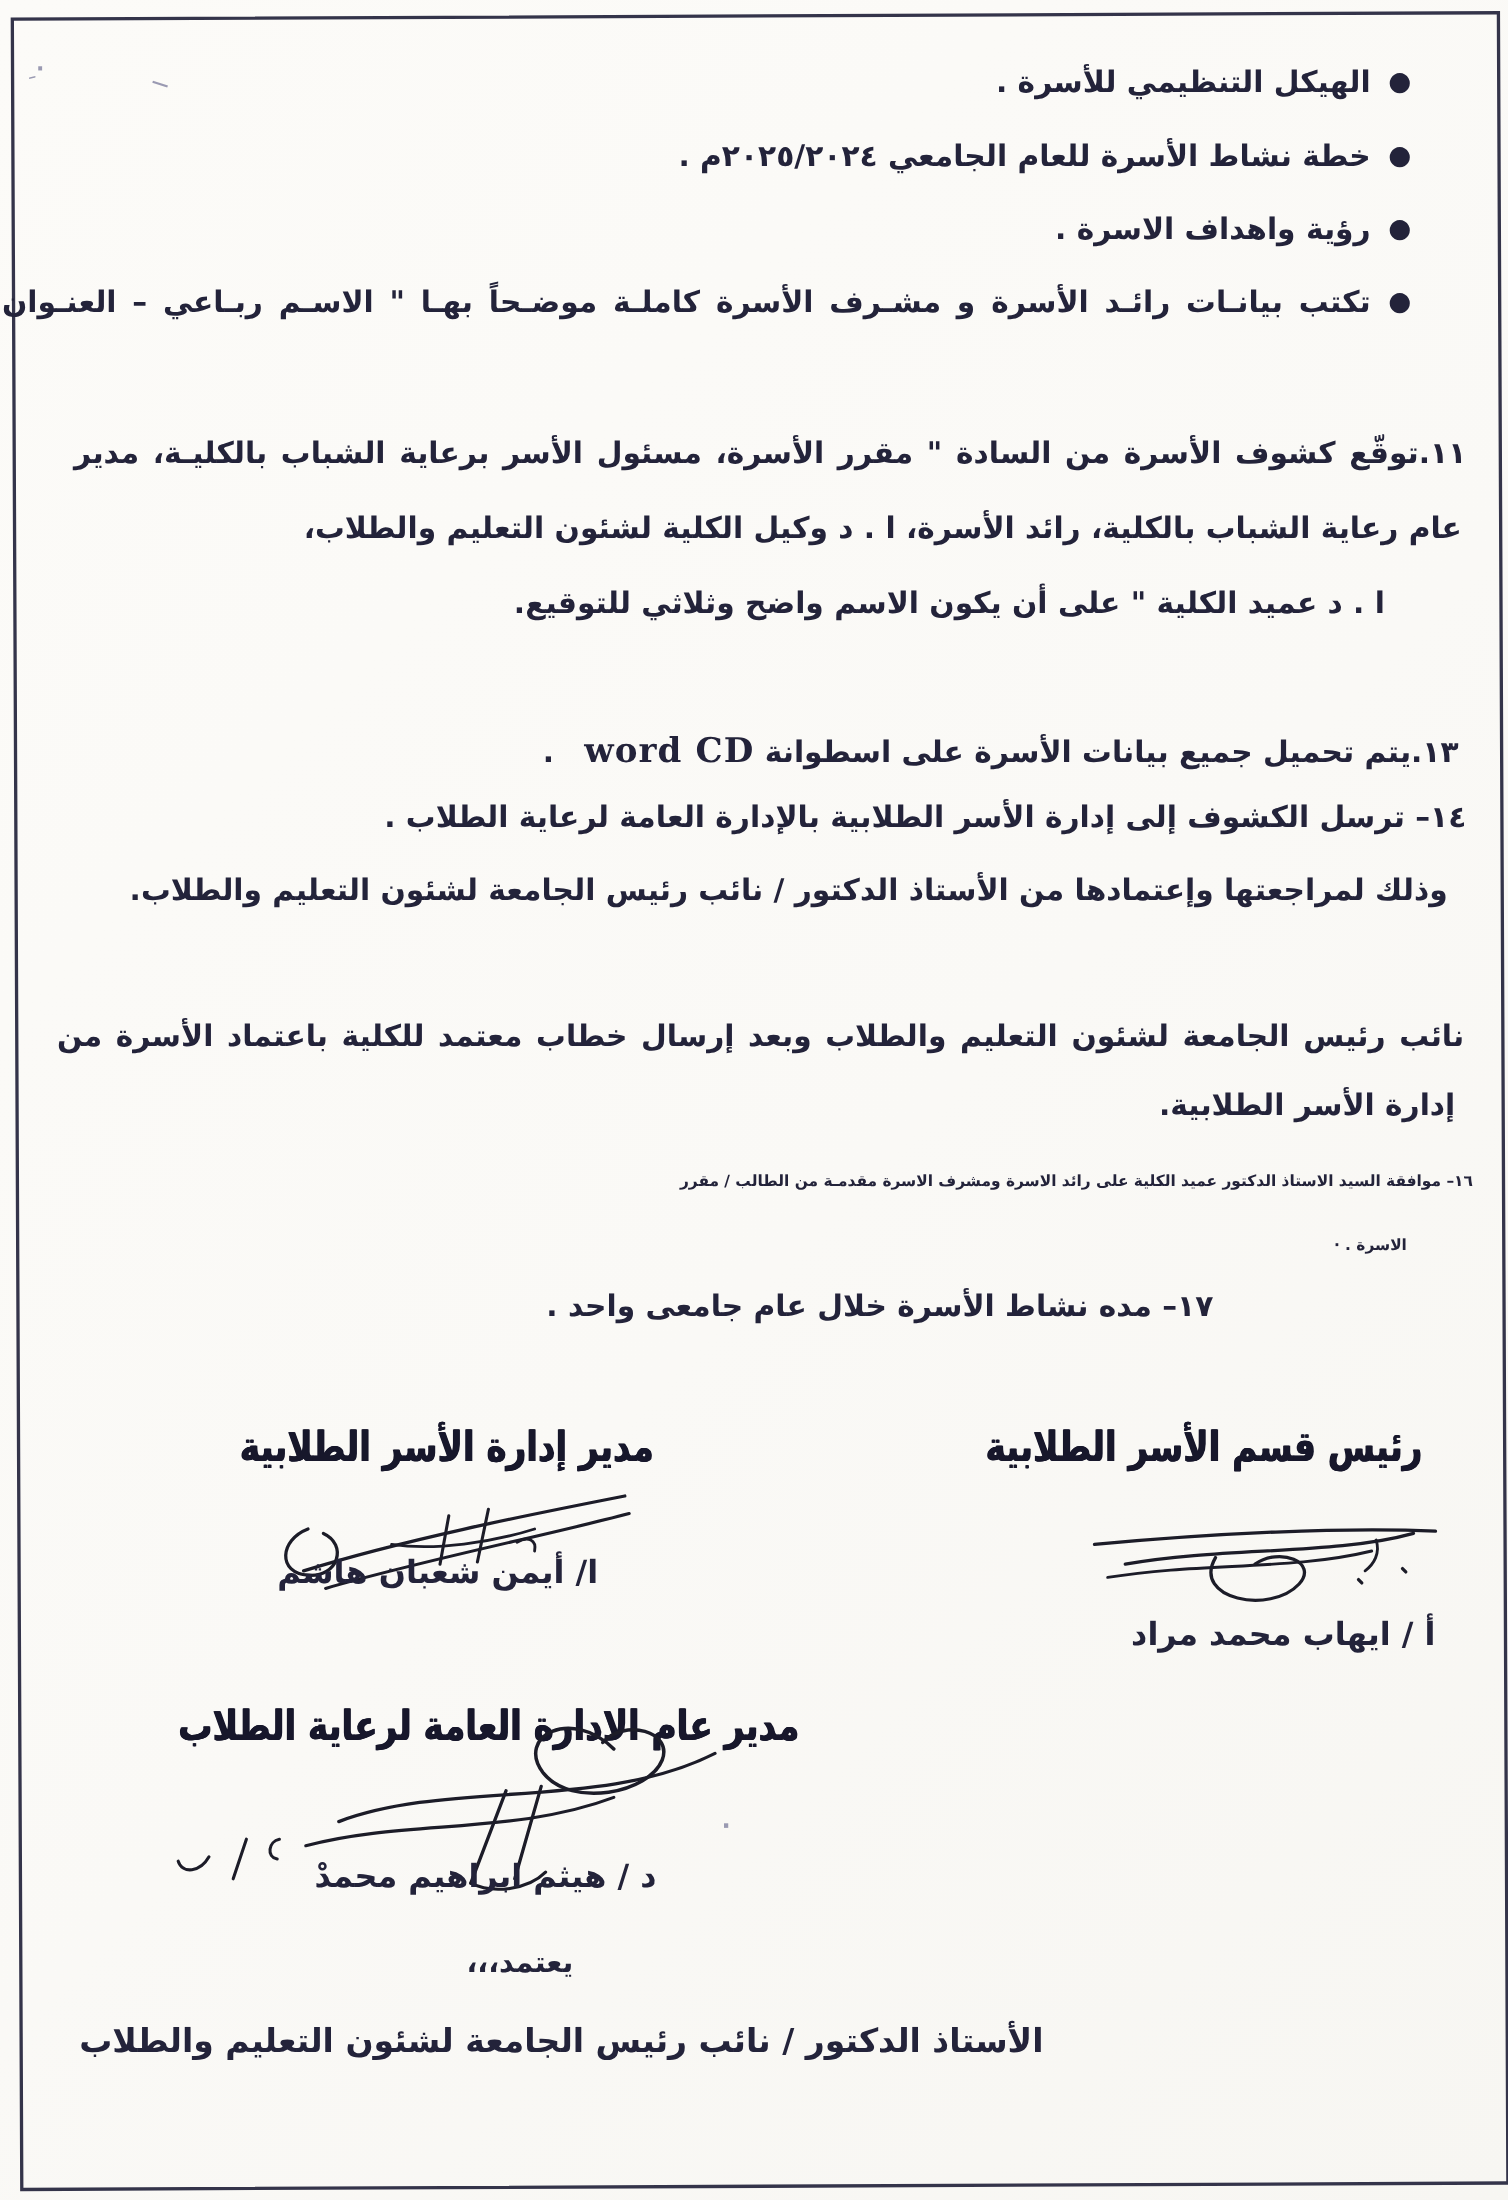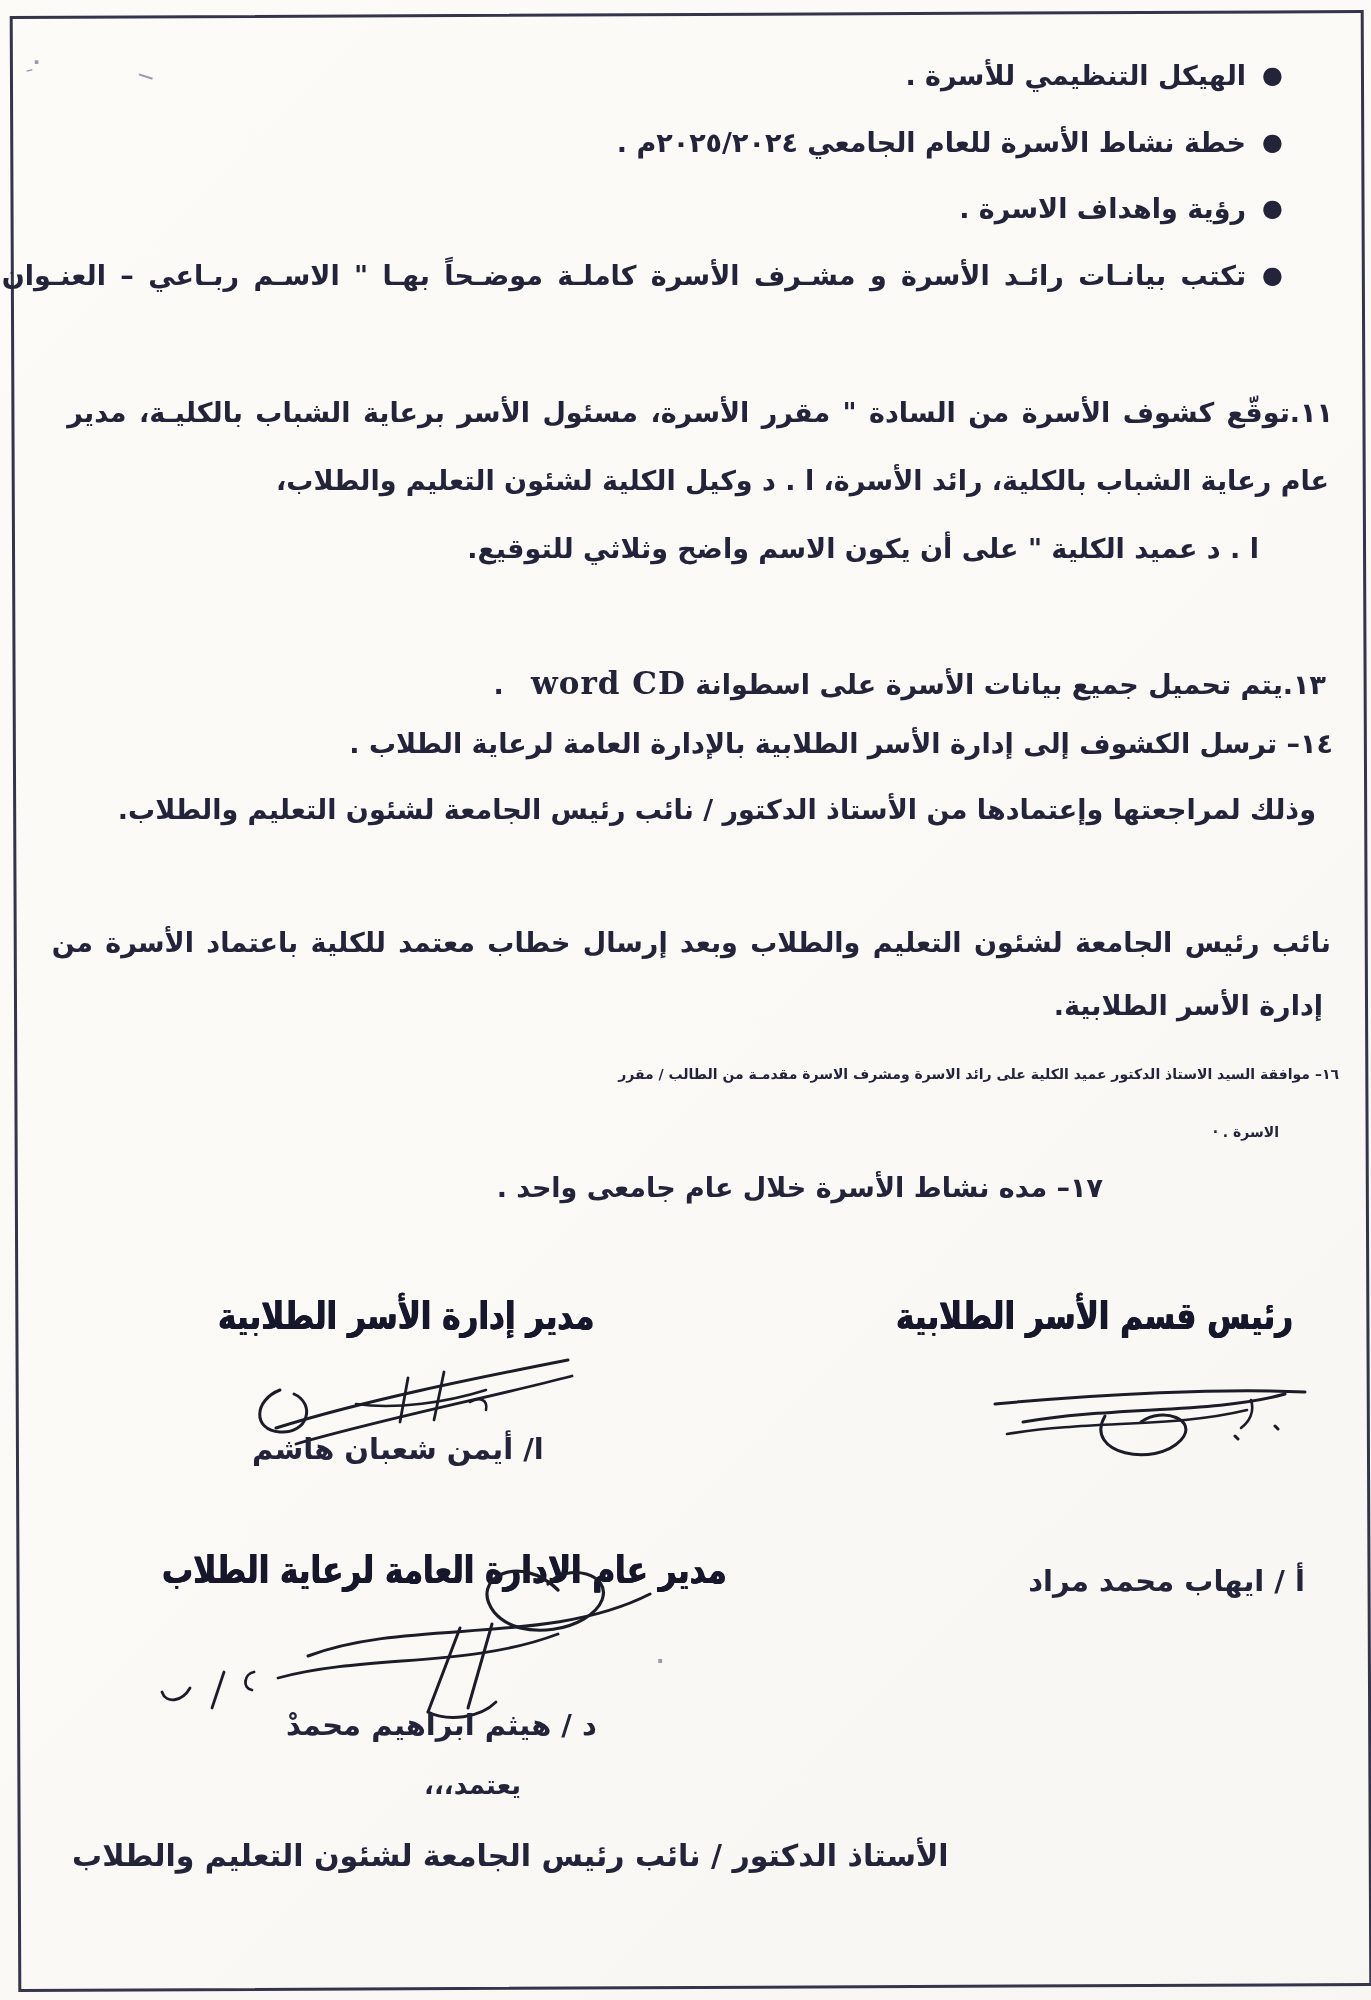--- a/index.html
+++ b/index.html
@@ -26,21 +26,21 @@
   .stretch2{word-spacing:7px;}
   .stretch3{word-spacing:3px;}
   .small{font-size:14px;}
   .bullet-dot{display:inline-block;margin-left:16px;font-size:24px;transform:translateY(-2px);color:#23233a;}
   .latin{font-family:"DejaVu Serif",serif;font-size:31px;font-weight:700;letter-spacing:1px;}
   .calli{
     font-size:31px;font-weight:700;color:#17172b;
     transform:scaleY(1.22);transform-origin:center bottom;
     text-shadow:0.6px 0 #17172b, -0.4px 0 #17172b;
   }
-  .name{font-size:29px;margin-top:20px;}
+  .name{font-size:29px;}
   .approve{font-size:26px;}
   .approver{font-size:30px;}
   .sig{position:absolute;}
   .sig path{fill:none;stroke:#1c1c28;stroke-linecap:round;}
   .artifact{position:absolute;color:#9a9ab2;font-weight:700;}
 </style>
 </head>
 <body>
 
 <div class="sheet">
@@ -87,21 +87,21 @@
 
   <div class="line calli" style="top:1302px;right:78px;">رئيس قسم الأسر الطلابية</div>
   <svg class="sig" style="top:1368px;right:58px;" width="330" height="104" viewBox="0 0 330 104">
     <path d="M12 36 C120 26 240 20 322 24" stroke-width="3"></path>
     <path d="M40 54 C130 38 230 46 302 26" stroke-width="3"></path>
     <path d="M24 66 C110 52 190 60 264 42" stroke-width="2.6"></path>
     <path d="M122 48 C100 86 172 100 198 72 C216 52 180 38 158 54" stroke-width="3"></path>
     <path d="M268 32 c4 12 -2 22 -10 28" stroke-width="2.6"></path>
     <path d="M252 68 l3 3 M292 58 l3 3" stroke-width="3"></path>
   </svg>
-  <div class="line name" style="top:1544px;right:66px;">أ / ايهاب محمد مراد</div>
+  <div class="line name" style="top:1468px;right:66px;">أ / ايهاب محمد مراد</div>
 
   <div class="line calli" style="top:1302px;left:218px;">مدير إدارة الأسر الطلابية</div>
   <svg class="sig" style="top:1344px;left:236px;" width="340" height="106" viewBox="0 0 340 106">
     <path d="M44 46 C18 56 16 86 44 88 C72 90 80 60 58 50" stroke-width="3"></path>
     <path d="M40 84 C130 56 240 34 332 16" stroke-width="3"></path>
     <path d="M60 100 C150 74 260 52 336 32" stroke-width="2.8"></path>
     <path d="M120 60 C160 66 212 58 250 46" stroke-width="2.6"></path>
     <path d="M172 34 l-8 44 M208 28 l-10 48" stroke-width="2.8"></path>
     <path d="M234 58 c10 -6 18 -2 16 8" stroke-width="2.6"></path>
   </svg>

